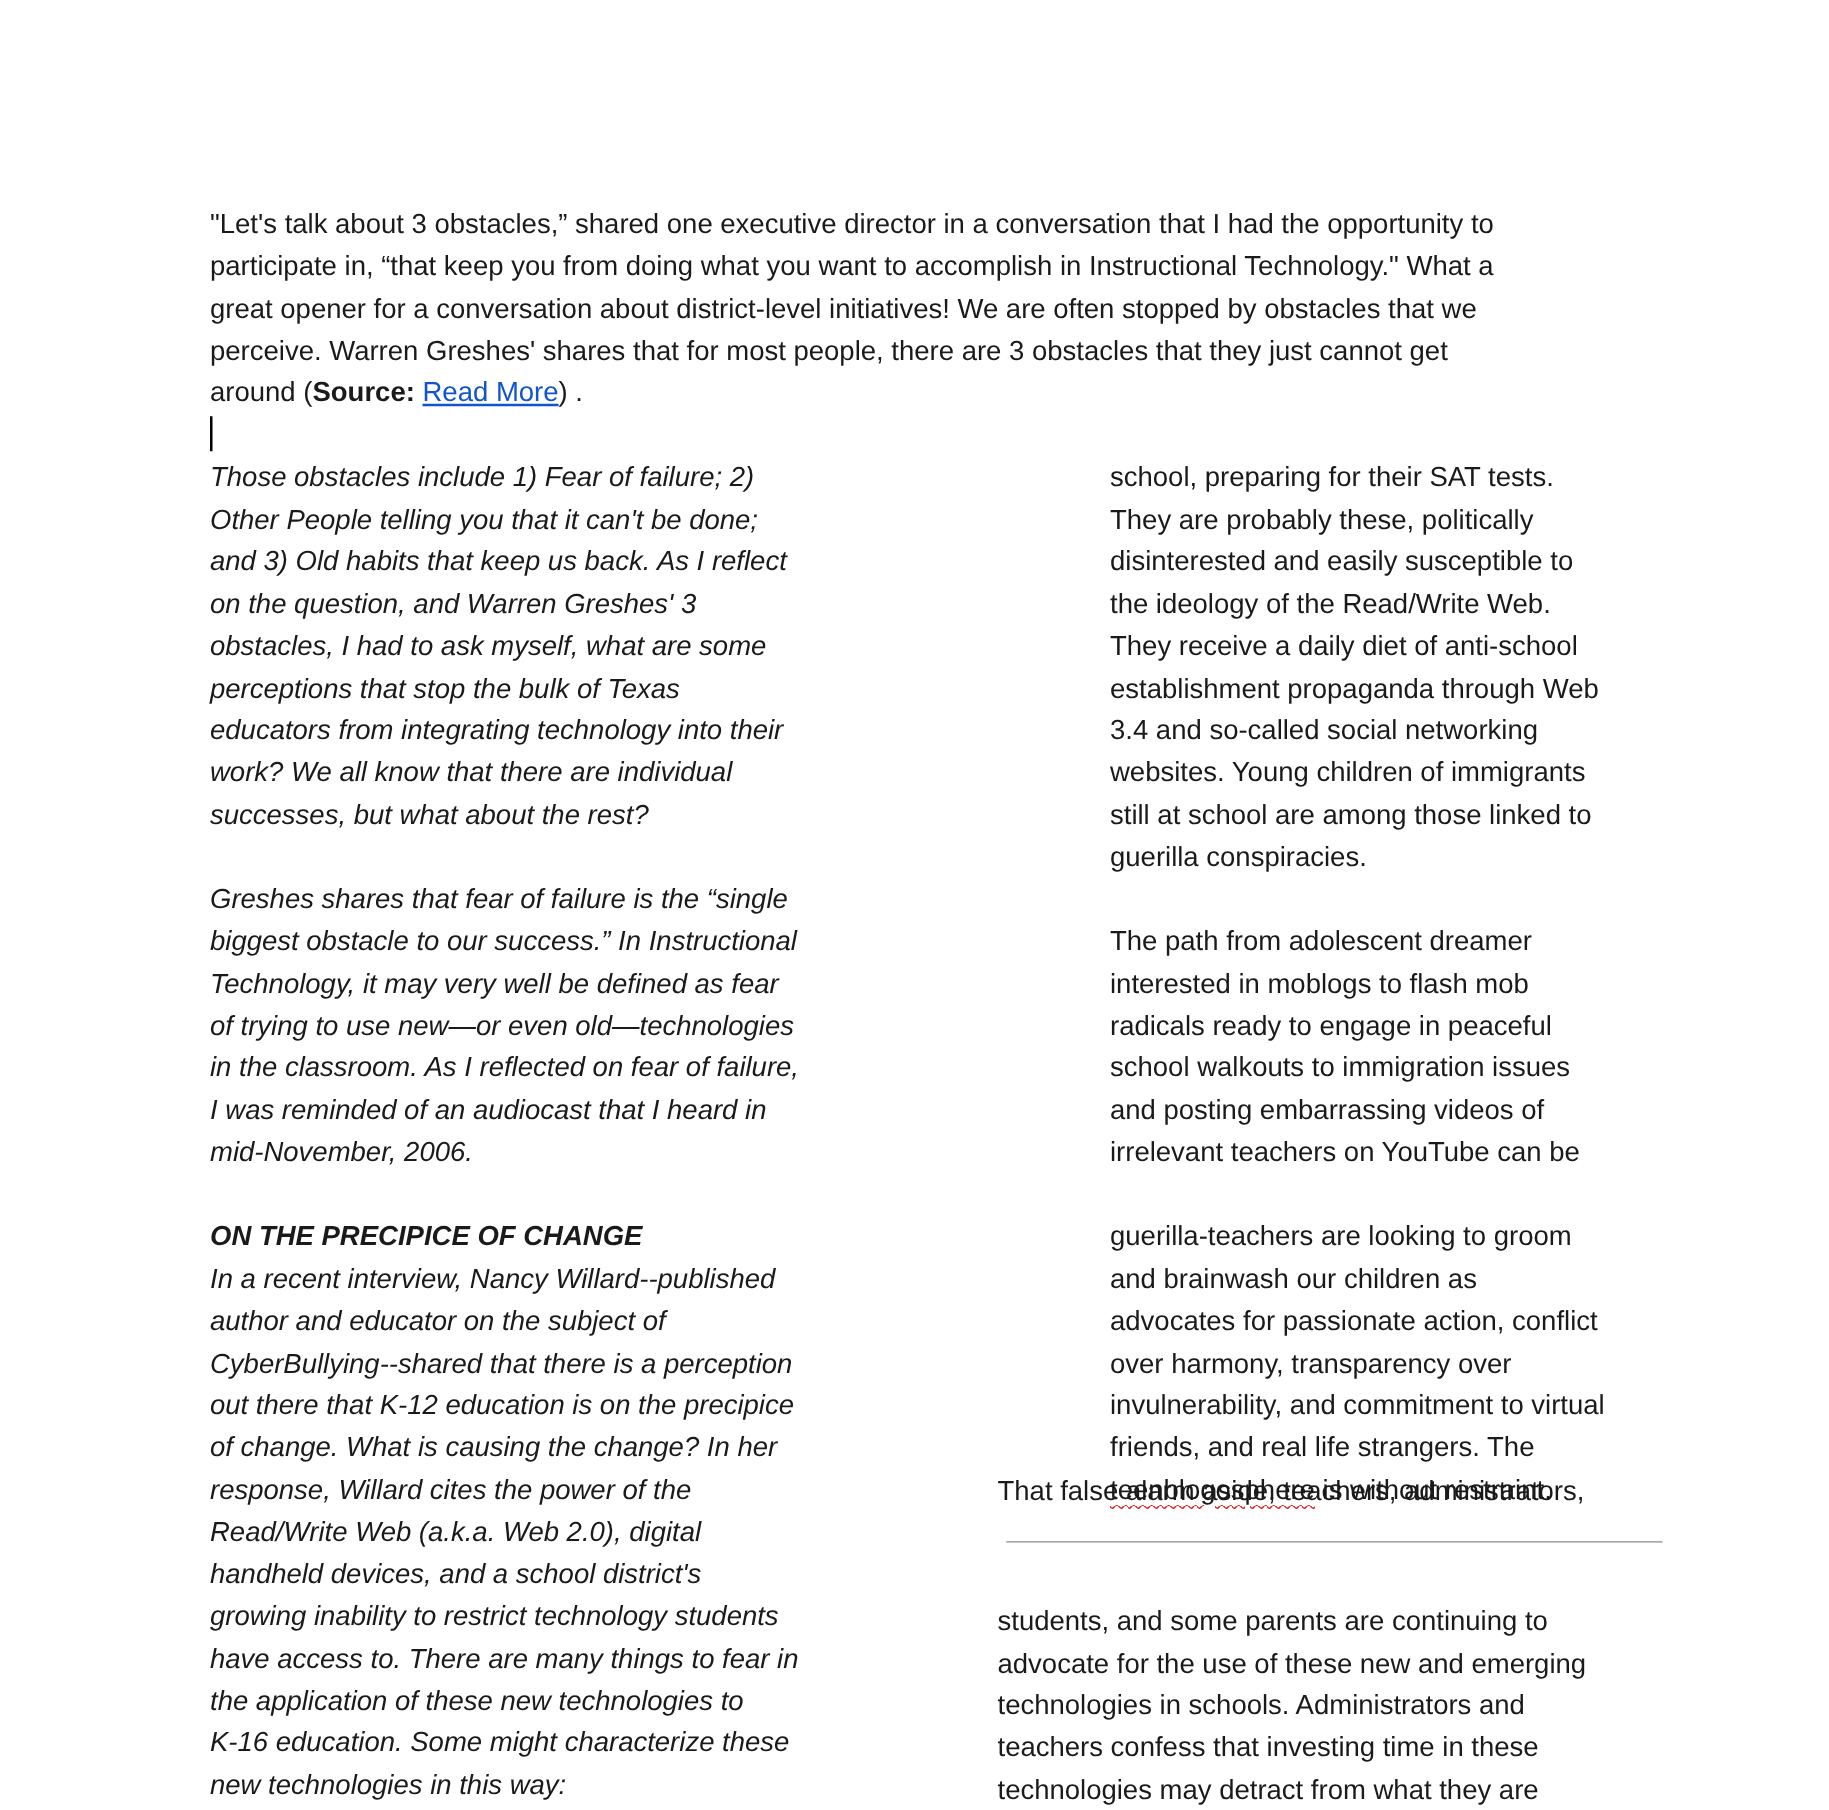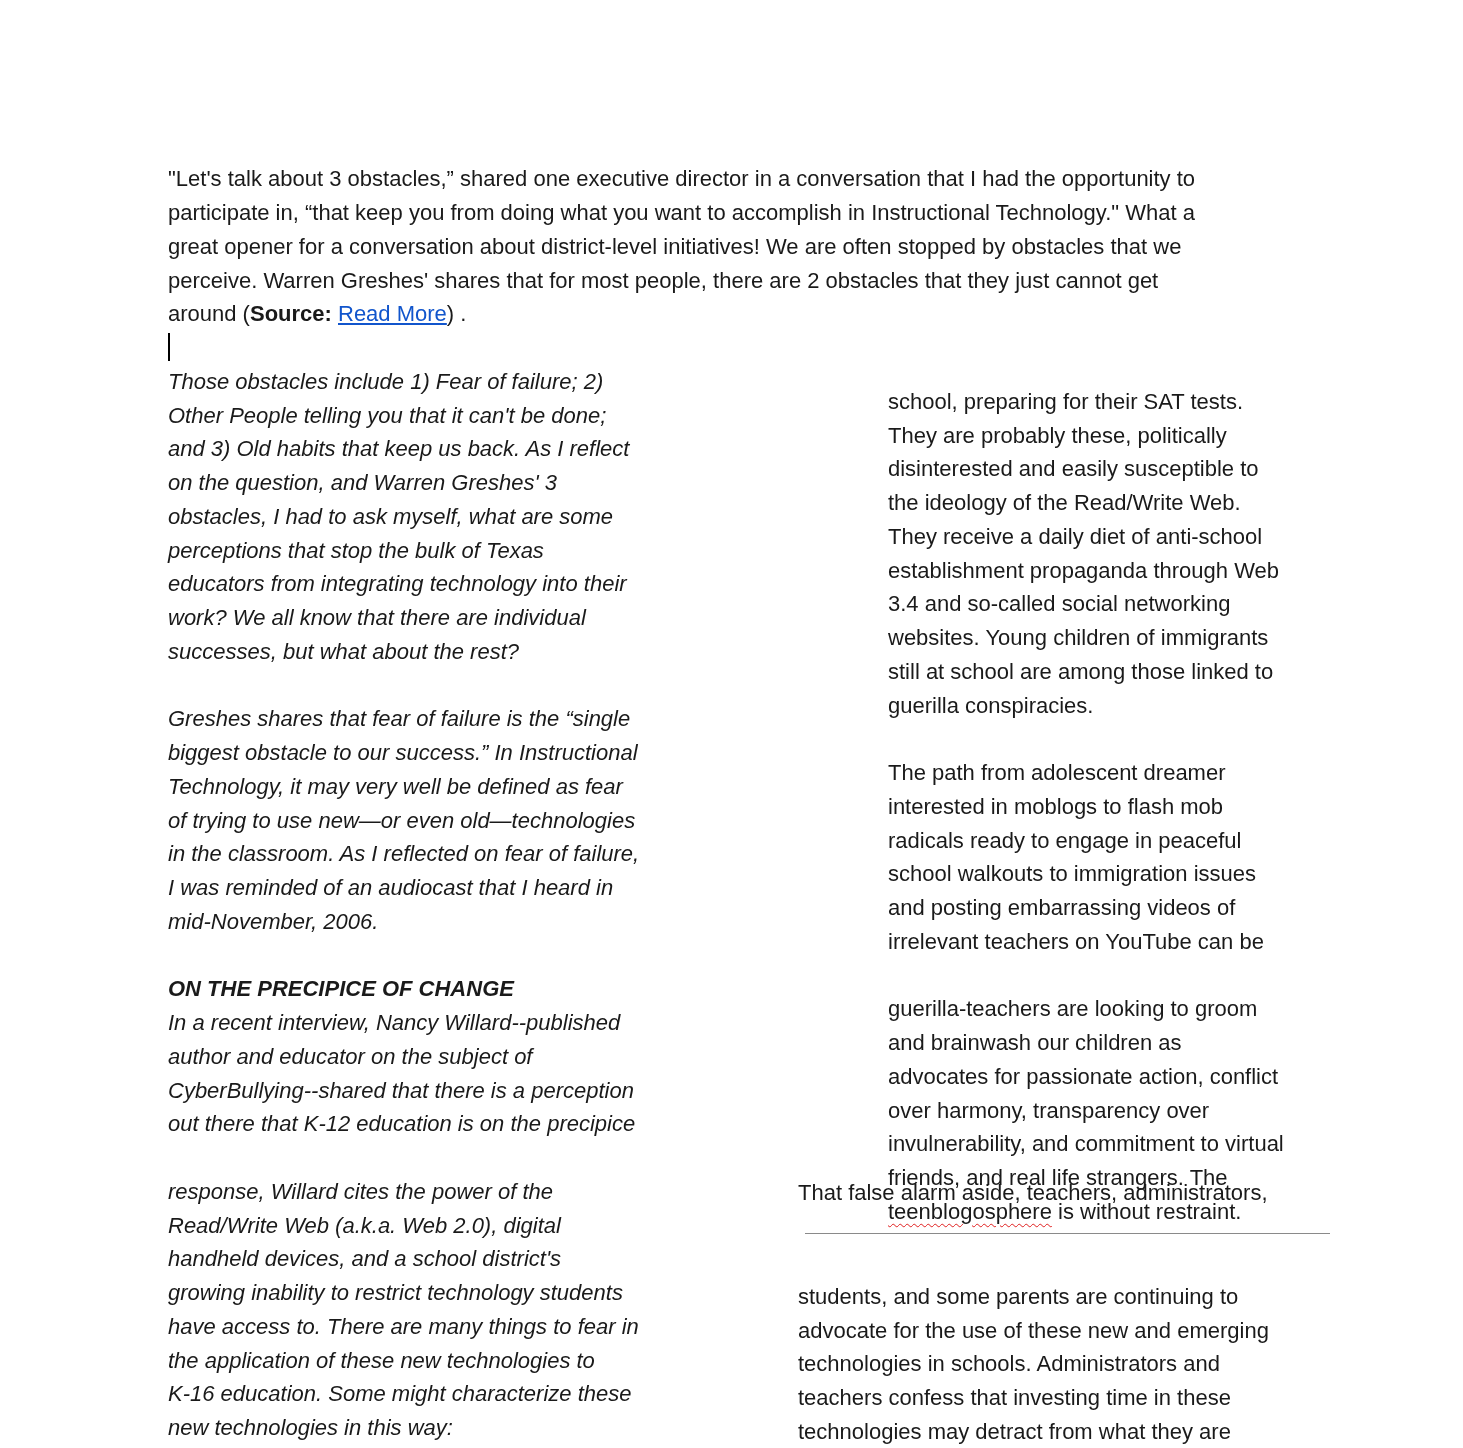--- a/index.html
+++ b/index.html
@@ -2,37 +2,37 @@
 <html><head>
 <meta charset="utf-8">
 <style>
   html, body { margin: 0; padding: 0; background: #ffffff; }
   body { width: 1463px; height: 1448px; position: relative; overflow: hidden;
          font-family: "Liberation Sans", sans-serif; color: #1a1a1a; font-size: 22px; }
   .page { position: absolute; left: 0; top: 0; width: 1463px; height: 1448px; }
   .line { position: absolute; white-space: pre; line-height: 34px; height: 34px; }
   .intro { left: 168px; }
   .col-left { left: 168px; font-style: italic; }
-  .col-right { left: 888px; margin-top: 20px; }
+  .col-right { left: 888px; }
   .col-full-right { left: 798px; }
   .bold { font-weight: bold; }
   .link { color: #1155cc; text-decoration: underline; cursor: pointer; }
   .spell { text-decoration: underline wavy #e02020; text-decoration-thickness: 1px; text-underline-offset: 4px; }
   .cursor { position: absolute; left: 168px; top: 333px; width: 2px; height: 28px; background: #000; }
   .hr { position: absolute; left: 805px; top: 1233px; width: 525px; height: 1px; background: #8a8a8a; }
 </style>
 </head>
 <body>
 
 <div class="page">
 
   <div class="line intro" style="top:162px">"Let's talk about 3 obstacles,” shared one executive director in a conversation that I had the opportunity to</div>
   <div class="line intro" style="top:196px">participate in, “that keep you from doing what you want to accomplish in Instructional Technology." What a</div>
   <div class="line intro" style="top:230px">great opener for a conversation about district-level initiatives! We are often stopped by obstacles that we</div>
-  <div class="line intro" style="top:264px">perceive. Warren Greshes' shares that for most people, there are 2 obstacles that they just cannot get</div>
+  <div class="line intro" style="top:264px">perceive. Warren Greshes' shares that for most people, there are 3 obstacles that they just cannot get</div>
   <div class="line intro" style="top:297px"><span>around (</span><span class="bold">Source:</span> <span class="link">Read More</span><span>) .</span></div>
 
   <div class="cursor"></div>
 
   <div class="line col-left" style="top:365px">Those obstacles include 1) Fear of failure; 2)</div>
   <div class="line col-left" style="top:399px">Other People telling you that it can't be done;</div>
   <div class="line col-left" style="top:432px">and 3) Old habits that keep us back. As I reflect</div>
   <div class="line col-left" style="top:466px">on the question, and Warren Greshes' 3</div>
   <div class="line col-left" style="top:500px">obstacles, I had to ask myself, what are some</div>
   <div class="line col-left" style="top:534px">perceptions that stop the bulk of Texas</div>
@@ -47,20 +47,21 @@
   <div class="line col-left" style="top:837px">in the classroom. As I reflected on fear of failure,</div>
   <div class="line col-left" style="top:871px">I was reminded of an audiocast that I heard in</div>
   <div class="line col-left" style="top:905px">mid-November, 2006.</div>
 
   <div class="line col-left bold" style="top:972px">ON THE PRECIPICE OF CHANGE</div>
 
   <div class="line col-left" style="top:1006px">In a recent interview, Nancy Willard--published</div>
   <div class="line col-left" style="top:1074px">CyberBullying--shared that there is a perception</div>
   <div class="line col-left" style="top:1040px">author and educator on the subject of</div>
   <div class="line col-left" style="top:1107px">out there that K-12 education is on the precipice</div>
+  <div class="line col-left" style="top:1141px">of change. What is causing the change? In her</div>
   <div class="line col-left" style="top:1175px">response, Willard cites the power of the</div>
   <div class="line col-left" style="top:1209px">Read/Write Web (a.k.a. Web 2.0), digital</div>
   <div class="line col-left" style="top:1242px">handheld devices, and a school district's</div>
   <div class="line col-left" style="top:1276px">growing inability to restrict technology students</div>
   <div class="line col-left" style="top:1310px">have access to. There are many things to fear in</div>
   <div class="line col-left" style="top:1344px">the application of these new technologies to</div>
   <div class="line col-left" style="top:1377px">K-16 education. Some might characterize these</div>
   <div class="line col-left" style="top:1411px">new technologies in this way:</div>
 
   <div class="line col-right" style="top:365px">school, preparing for their SAT tests.</div>

